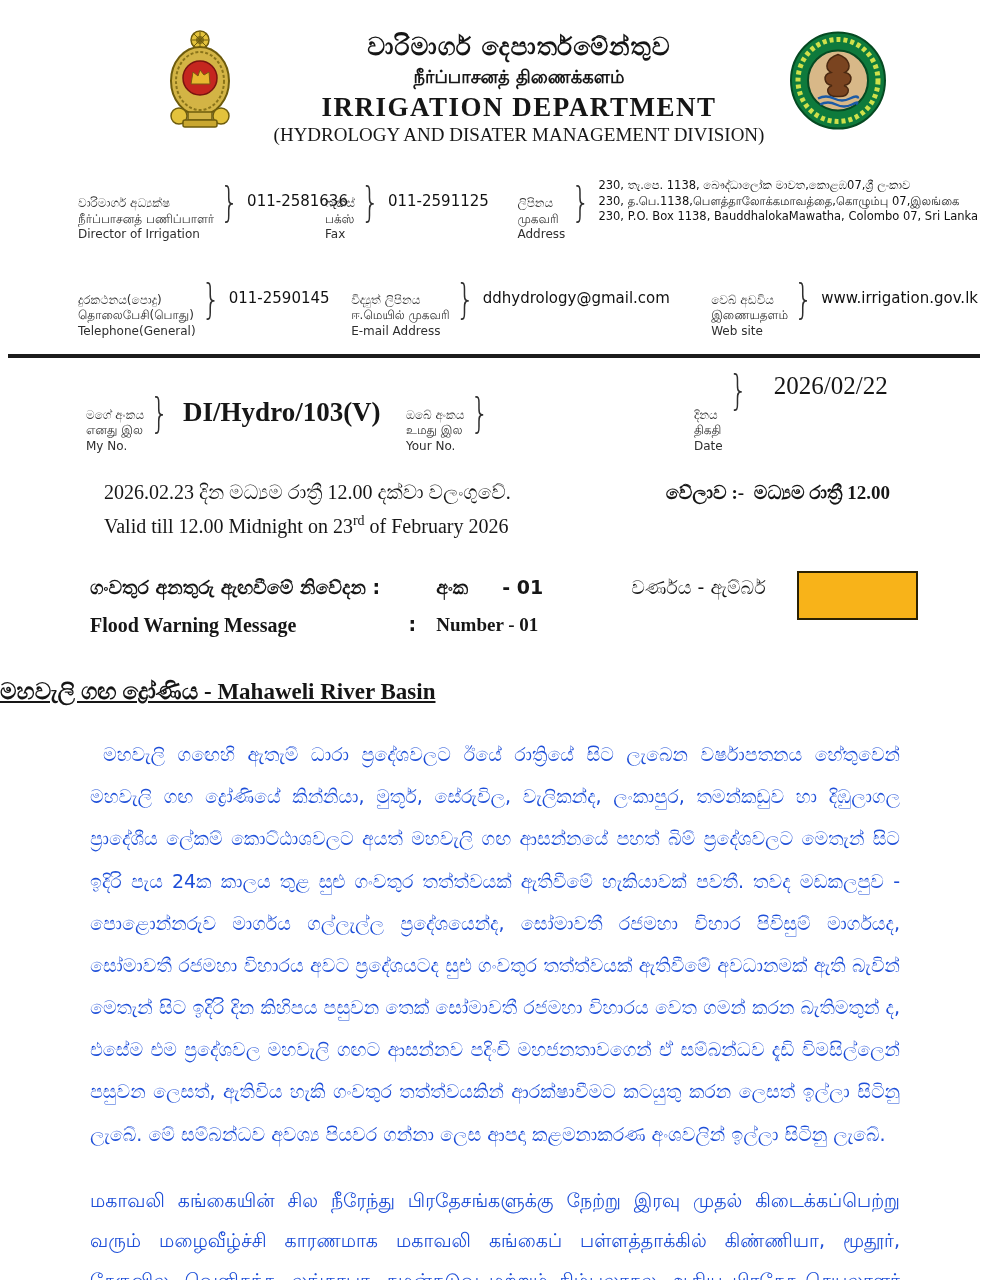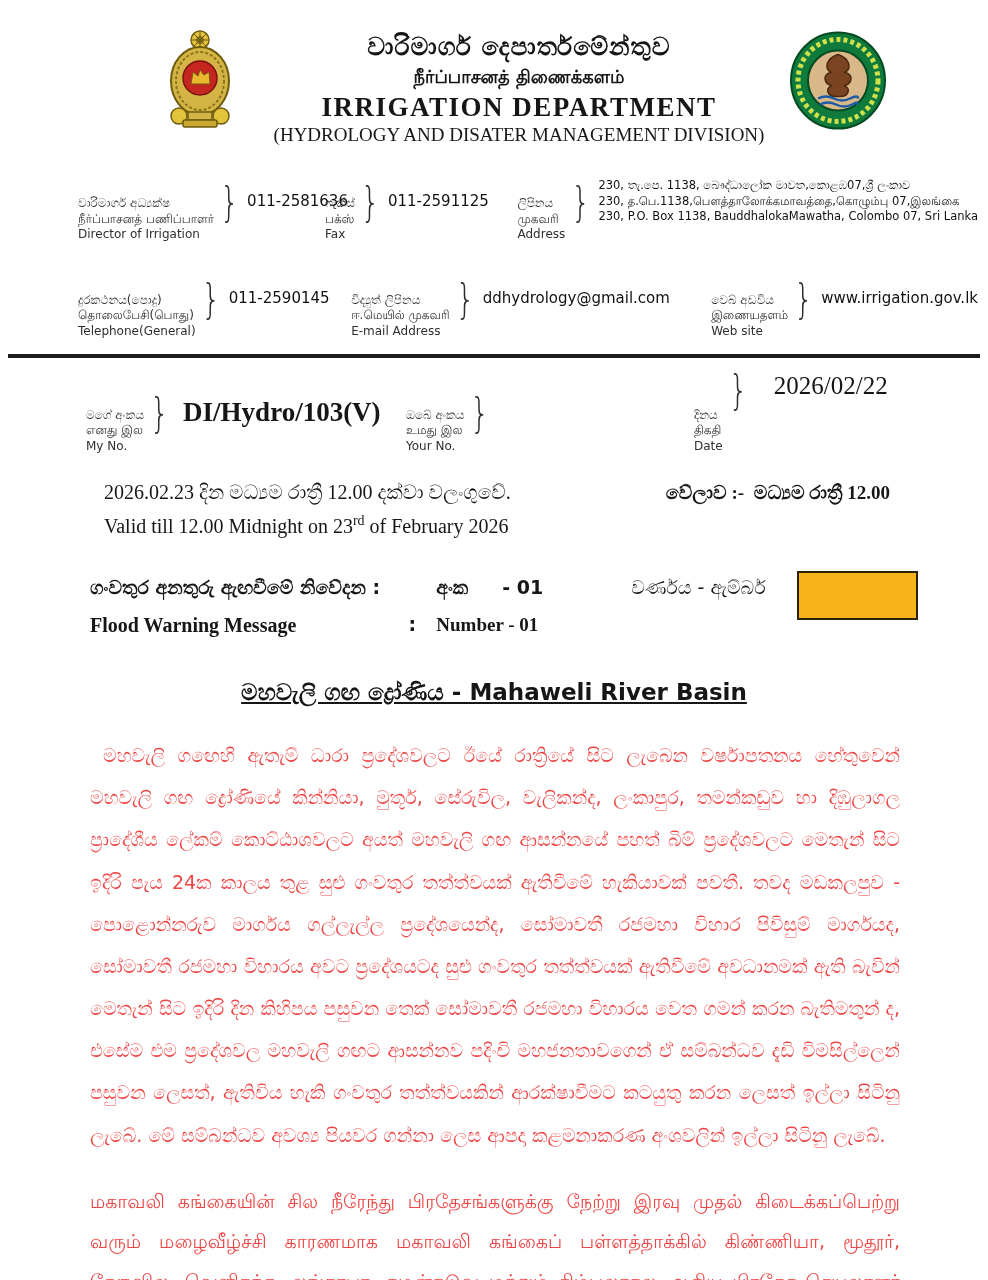--- a/index.html
+++ b/index.html
@@ -54,25 +54,25 @@
   .warn-colon{width:48px;text-align:center;font-weight:bold;}
   .warn-number{width:196px;font-weight:bold;}
   .wn-line{display:flex;}
   .wn-si-label{width:66px;}
   .warn-number .en{font-family:"Liberation Serif", serif;}
   .warn-colour{width:158px;font-weight:normal;}
   .warn-colour .en{font-family:"Liberation Serif", serif;font-size:20px;}
   .amber-box{width:118px;height:45px;border:2px solid #2b2103;margin-left:8px;margin-top:2px;}
   
   .basin-title{
-    text-align:center;font-size:23px;font-weight:bold;
-    text-decoration:underline;margin:34px 0 0 0;
+    font-size:23px;font-weight:bold;
+    text-decoration:underline;margin:34px 0 0 0;font-family:Liberation Serif, serif;
   }
   
-  .para{margin:0 88px 0 90px;font-size:19px;line-height:2.22;text-align:justify;color:#ef4444;}
+  .para{margin:0 88px 0 90px;font-size:19px;line-height:2.22;text-align:justify;color:#1d4ed8;}
   .para.si{margin-top:28px;text-indent:13px;}
   .para.ta{margin-top:26px;line-height:2.1;}
 </style>
 </head>
 <body>
 
 <div class="page">
 
   <div class="masthead">
     <div class="logo">

